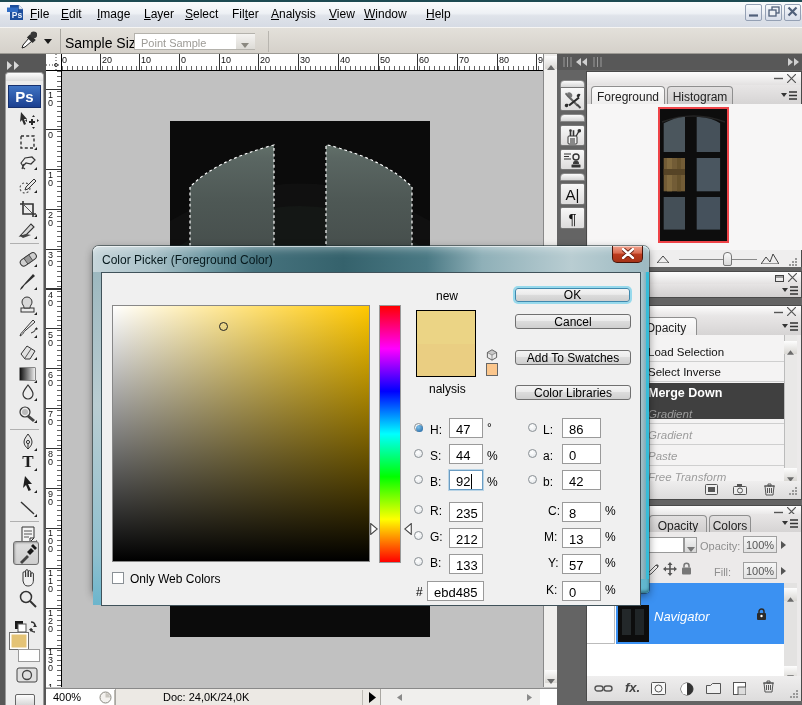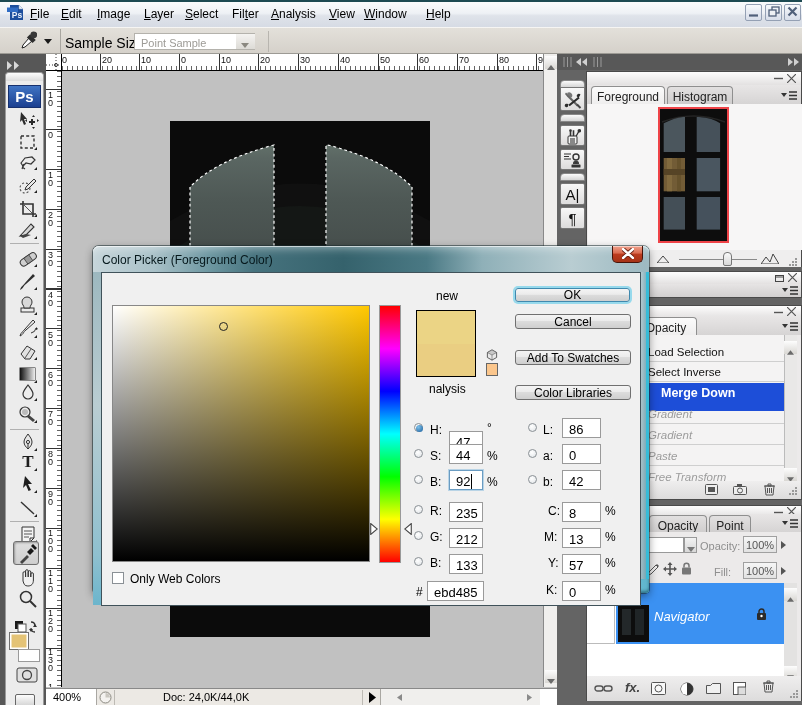--- a/index.html
+++ b/index.html
@@ -304,29 +304,29 @@
   </div>
   <div id="vscroll">
     <div class="abs" style="left:1px;top:2px;width:12px;height:13px;background:linear-gradient(#fdfdfd,#d9d7d3)"><svg width="8" height="5" viewBox="0 0 8 5" style="margin:4px 0 0 2px">
           <path d="M4 0l4 5H0z" fill="#6a6a6a"></path>
         </svg></div>
     <div class="abs" style="left:1px;top:616px;width:12px;height:13px;background:linear-gradient(#fdfdfd,#d9d7d3)"><svg width="8" height="5" viewBox="0 0 8 5" style="margin:4px 0 0 2px">
           <path d="M0 0h8L4 5z" fill="#6a6a6a"></path>
         </svg></div>
   </div>
   <div id="statusbar">
-    <div class="abs" style="left:0;top:0;width:51px;height:16px;background:#fff;border-right:1px solid #a9a7a2">
+    <div class="abs" style="left:0;top:0;width:70px;height:16px;background:#fff;border-right:1px solid #a9a7a2">
         <span class="abs" style="left:7px;top:2px;color:#000">400%</span>
       </div>
     <svg class="abs" style="left:53px;top:2px" width="13" height="13" viewBox="0 0 13 13">
         <circle cx="6.5" cy="6.5" r="5.5" fill="#f4f2ef" stroke="#8a8880"></circle>
         <path d="M6.5 6.5 L6.5 2 A4.5 4.5 0 0 1 11 6.5 Z" fill="#cac7c0"></path>
       </svg>
     <div class="abs" style="left:68px;top:1px;width:1px;height:15px;background:#bdbab4"></div>
-    <span class="abs" style="left:117px;top:2px;color:#000">Doc: 24,0K/44,0K</span>
+    <span class="abs" style="left:117px;top:2px;color:#000">Doc: 24,0K/24,0K</span>
     <div class="abs" style="left:316px;top:1px;width:1px;height:15px;background:#bdbab4"></div>
     <svg class="abs" style="left:323px;top:3px" width="7" height="11" viewBox="0 0 7 11">
         <path d="M0 0l7 5.5L0 11z" fill="#000"></path>
       </svg>
     <div class="abs" style="left:334px;top:0;width:160px;height:17px;background:#f0efed;border-left:1px solid #a9a7a2">
       <svg class="abs" style="left:16px;top:5px" width="5" height="7" viewBox="0 0 5 7">
           <path d="M5 0v7L0 3.5z" fill="#8a8a8a"></path>
         </svg>
       <svg class="abs" style="left:146px;top:5px" width="5" height="7" viewBox="0 0 5 7">
           <path d="M0 0v7l5-3.5z" fill="#8a8a8a"></path>
@@ -468,21 +468,21 @@
             <path d="M8 1h8M8 4.5h8M8 8h8" stroke="#333" stroke-width="1.6"></path>
           </svg>
       </div>
       <div class="abs" style="left:1px;top:29px;width:196px;height:146px;background:#f4f3f3;font-size:11.5px;overflow:hidden">
         <div class="abs" style="left:0;top:6px;width:196px;height:21px;border-bottom:1px solid #cfcfcf">
             <span class="abs" style="left:60px;top:5px;color:#111">Load Selection</span>
           </div>
         <div class="abs" style="left:0;top:27px;width:196px;height:20px;border-bottom:1px solid #cfcfcf">
             <span class="abs" style="left:60px;top:4px;color:#111">Select Inverse</span>
           </div>
-        <div class="abs" style="left:13px;top:48px;width:196px;height:28px;background:#1d4ed8">
+        <div class="abs" style="left:0;top:48px;width:196px;height:36px;background:#404040">
             <span class="abs" style="left:60px;top:3px;color:#fff;font-weight:bold;font-size:12.5px">Merge Down</span>
           </div>
         <div class="abs" style="left:0;top:68px;width:196px;height:21px;border-bottom:1px solid #cfcfcf">
             <span class="abs" style="left:60px;top:5px;color:#9c9c9c;font-style:italic">Gradient</span>
           </div>
         <div class="abs" style="left:0;top:89px;width:196px;height:21px;border-bottom:1px solid #cfcfcf">
             <span class="abs" style="left:60px;top:5px;color:#9c9c9c;font-style:italic">Gradient</span>
           </div>
         <div class="abs" style="left:0;top:110px;width:196px;height:21px;border-bottom:1px solid #cfcfcf">
             <span class="abs" style="left:60px;top:5px;color:#9c9c9c;font-style:italic">Paste</span>
@@ -531,21 +531,21 @@
       <div class="phead" style="height:11px"></div>
       <div class="pico" style="left:187px;top:2px"><svg width="9" height="9">
             <path d="M0 4.5h9" stroke="#555" stroke-width="1.4"></path>
           </svg></div>
       <div class="pico" style="left:200px;top:1px"><svg width="9" height="9">
             <path d="M0 0l9 9M9 0l-9 9" stroke="#555" stroke-width="1.2"></path>
           </svg></div>
       <div class="tabbar" style="top:8px;height:18px">
         <div class="tab off" style="left:8px;width:52px">Layers</div>
         <div class="tab off" style="left:62px;width:58px">Opacity</div>
-        <div class="tab off" style="left:122px;width:42px">Point</div>
+        <div class="tab off" style="left:122px;width:42px">Colors</div>
         <svg class="abs" style="left:195px;top:5px" width="16" height="10" viewBox="0 0 16 10">
             <path d="M0 2l3 4 3-4z" fill="#333"></path>
             <path d="M8 1h8M8 4.5h8M8 8h8" stroke="#333" stroke-width="1.6"></path>
           </svg>
       </div>
       <div class="abs" style="left:0;top:26px;width:214px;height:169px;background:#eceaea">
         <div class="abs" style="left:34px;top:5px;width:63px;height:16px;background:#fff;border:1px solid #999"></div>
         <div class="abs" style="left:97px;top:5px;width:13px;height:16px;background:linear-gradient(#f2f2f2,#d8d8d8);border:1px solid #999"><svg width="8" height="5" viewBox="0 0 8 5" style="margin:5px 0 0 2px">
               <path d="M0 0h8L4 5z" fill="#777"></path>
             </svg></div>
@@ -675,21 +675,21 @@
 
       <div class="vbtn" style="top:15px;left:413px;width:115px;height:14px;border-color:#4089ae;box-shadow:0 0 0 2px #96d9ec;line-height:13px">OK</div>
       <div class="vbtn" style="top:41px;left:413px;width:116px">Cancel</div>
       <div class="vbtn" style="top:77px;left:413px;width:116px">Add To Swatches</div>
       <div class="vbtn" style="top:112px;left:413px;width:116px">Color Libraries</div>
 
       <div class="radio" style="left:312px;top:150px">
           <div style="position:absolute;left:1px;top:1px;width:7px;height:7px;border-radius:50%;background:radial-gradient(circle at 35% 30%,#7ec0e8,#1a5f9e)"></div>
         </div>
       <span class="rlbl" style="left:328px;top:150px">H:</span>
-      <div class="numin" style="left:347px;top:158px">47</div>
+      <div class="numin" style="left:347px;top:145px">47</div>
       <span class="rlbl" style="left:385px;top:148px">°</span>
       <div class="radio" style="left:312px;top:176px"></div>
       <span class="rlbl" style="left:328px;top:176px">S:</span>
       <div class="numin" style="left:347px;top:171px">44</div>
       <span class="rlbl" style="left:385px;top:176px">%</span>
       <div class="radio" style="left:312px;top:202px"></div>
       <span class="rlbl" style="left:328px;top:202px">B:</span>
       <div class="numin" style="left:347px;top:197px;border-color:#6a9cc2;box-shadow:0 0 0 1px #b9d4e6">92<span style="border-left:1px solid #000;margin-left:1px"></span></div>
       <span class="rlbl" style="left:385px;top:202px">%</span>
       <div class="radio" style="left:312px;top:232px"></div>

